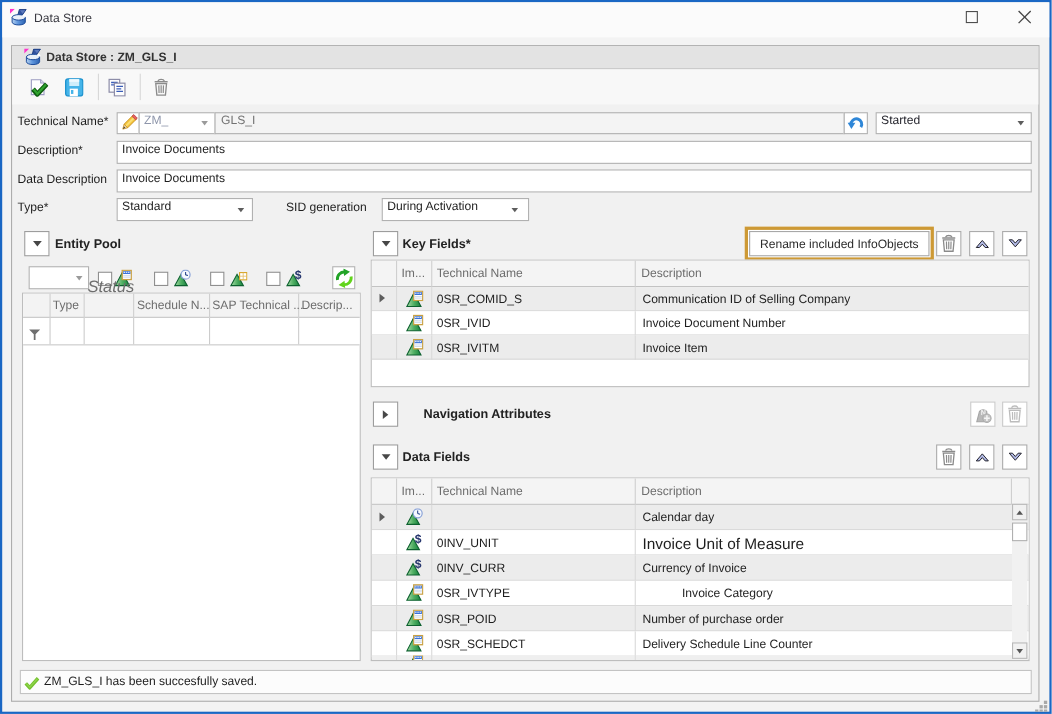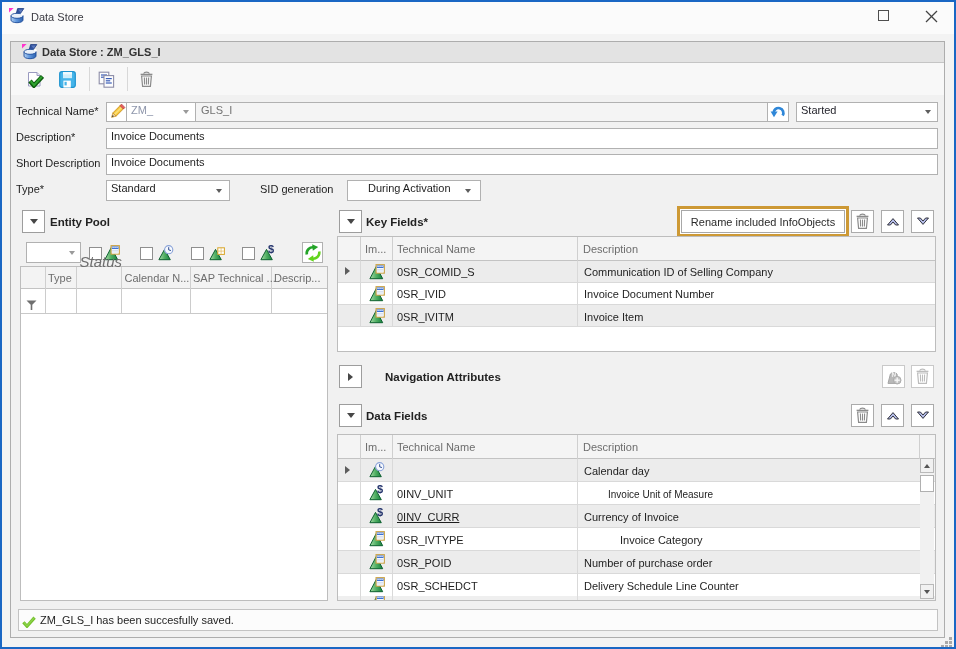--- a/index.html
+++ b/index.html
@@ -74,21 +74,21 @@
 <div style="position:absolute;left:138px;top:71px;width:17px;height:17px;"><svg width="17" height="17" viewBox="0 0 17 17" style="">
           <path d="M5.6,2.6 a3,2 0 0 1 5.8,0" fill="none" stroke="#8b8b8b" stroke-width="1.2"></path>
           <line x1="2.6" y1="3.4" x2="14.4" y2="3.4" stroke="#8b8b8b" stroke-width="1.4"></line>
           <path d="M3.6,5 l1,10.4 h7.8 l1,-10.4 z" fill="none" stroke="#8b8b8b" stroke-width="1.2"></path>
           <line x1="6.4" y1="6.6" x2="6.6" y2="13.6" stroke="#8b8b8b" stroke-width="1.1"></line>
           <line x1="8.5" y1="6.6" x2="8.5" y2="13.6" stroke="#8b8b8b" stroke-width="1.1"></line>
           <line x1="10.6" y1="6.6" x2="10.4" y2="13.6" stroke="#8b8b8b" stroke-width="1.1"></line>
         </svg></div>
 <div style="position:absolute;left:16px;top:111px;transform:translateY(-50%);white-space:nowrap;font-size:11px;color:#1e1e1e;">Technical Name*</div>
 <div style="position:absolute;left:16px;top:136.5px;transform:translateY(-50%);white-space:nowrap;font-size:11px;color:#1e1e1e;">Description*</div>
-<div style="position:absolute;left:16px;top:163px;transform:translateY(-50%);white-space:nowrap;font-size:11px;color:#1e1e1e;">Short Description</div>
+<div style="position:absolute;left:16px;top:163px;transform:translateY(-50%);white-space:nowrap;font-size:11px;color:#1e1e1e;">Data Description</div>
 <div style="position:absolute;left:16px;top:188.5px;transform:translateY(-50%);white-space:nowrap;font-size:11px;color:#1e1e1e;">Type*</div>
 <div style="position:absolute;left:106px;top:102px;width:21px;height:20px;background:#fff;border:1px solid #b1b1b1;display:flex;align-items:center;justify-content:center;">
         <svg width="18" height="18" viewBox="0 0 18 18" style="">
           <g transform="rotate(45 9 9)">
             <rect x="6.7" y="1.2" width="4.6" height="11.4" fill="#f5c73d" stroke="#c98f1f" stroke-width="0.8"></rect>
             <rect x="8.2" y="1.2" width="1.6" height="11.4" fill="#fbe07a"></rect>
             <rect x="6.7" y="0.2" width="4.6" height="2.2" fill="#e86060" stroke="#b84040" stroke-width="0.7"></rect>
             <polygon points="6.7,12.6 11.3,12.6 9,16.6" fill="#efd7a8" stroke="#c98f1f" stroke-width="0.7"></polygon>
             <polygon points="8.2,14.2 9.8,14.2 9,16.6" fill="#3a3a3a"></polygon>
           </g>
@@ -116,21 +116,21 @@
 <div style="position:absolute;left:111px;top:135.5px;transform:translateY(-50%);white-space:nowrap;font-size:11px;color:#1e1e1e;">Invoice Documents</div>
 <div style="position:absolute;left:106px;top:154px;width:832px;height:21px;background:#fff;border:1px solid #b1b1b1;"></div>
 <div style="position:absolute;left:111px;top:161.5px;transform:translateY(-50%);white-space:nowrap;font-size:11px;color:#1e1e1e;">Invoice Documents</div>
 <div style="position:absolute;left:106px;top:180px;width:124px;height:21px;background:#fff;border:1px solid #b1b1b1;"></div>
 <div style="position:absolute;left:111px;top:188px;transform:translateY(-50%);white-space:nowrap;font-size:11px;color:#1e1e1e;">Standard</div>
 <div style="position:absolute;left:216px;top:189px;width:8px;height:5px;">
         <span style="display:block;width:0;height:0;border-left:3.5px solid transparent;border-right:3.5px solid transparent;border-top:4px solid #5d5d5d;"></span>
       </div>
 <div style="position:absolute;left:260px;top:188.5px;transform:translateY(-50%);white-space:nowrap;font-size:11px;color:#1e1e1e;">SID generation</div>
 <div style="position:absolute;left:347px;top:180px;width:134px;height:21px;background:#fff;border:1px solid #b1b1b1;"></div>
-<div style="position:absolute;left:352px;top:188px;transform:translateY(-50%);white-space:nowrap;font-size:11px;color:#1e1e1e;margin-left:16px;">During Activation</div>
+<div style="position:absolute;left:352px;top:188px;transform:translateY(-50%);white-space:nowrap;font-size:11px;color:#1e1e1e;">During Activation</div>
 <div style="position:absolute;left:465px;top:189px;width:8px;height:5px;">
         <span style="display:block;width:0;height:0;border-left:3.5px solid transparent;border-right:3.5px solid transparent;border-top:4px solid #5d5d5d;"></span>
       </div>
 <div style="position:absolute;left:22px;top:210px;width:23px;height:23px;background:#fff;border:1px solid #9d9d9d;display:flex;align-items:center;justify-content:center;">
         <span style="display:block;width:0;height:0;border-left:4.0px solid transparent;border-right:4.0px solid transparent;border-top:5px solid #474747;"></span>
       </div>
 <div style="position:absolute;left:50px;top:222px;transform:translateY(-50%);white-space:nowrap;font-size:11.5px;font-weight:bold;color:#222;">Entity Pool</div>
 <div style="position:absolute;left:26px;top:242px;width:55px;height:21px;background:#fff;border:1px solid #b1b1b1;"></div>
 <div style="position:absolute;left:69px;top:251px;width:8px;height:5px;">
         <span style="display:block;width:0;height:0;border-left:3.5px solid transparent;border-right:3.5px solid transparent;border-top:4px solid #9a9a9a;"></span>
@@ -204,21 +204,21 @@
       </div>
 <div style="position:absolute;left:20px;top:266px;width:308px;height:335px;background:#fff;border:1px solid #bdbdbd;"></div>
 <div style="position:absolute;left:21px;top:267px;width:306px;height:22px;background:#f3f3f3;border-bottom:1px solid #c3c3c3;"></div>
 <div style="position:absolute;left:44.5px;top:267px;width:1px;height:22px;background:#cfcfcf;"></div>
 <div style="position:absolute;left:76px;top:267px;width:1px;height:22px;background:#cfcfcf;"></div>
 <div style="position:absolute;left:121px;top:267px;width:1px;height:22px;background:#cfcfcf;"></div>
 <div style="position:absolute;left:189.5px;top:267px;width:1px;height:22px;background:#cfcfcf;"></div>
 <div style="position:absolute;left:270.5px;top:267px;width:1px;height:22px;background:#cfcfcf;"></div>
 <div style="position:absolute;left:48px;top:278px;transform:translateY(-50%);white-space:nowrap;font-size:11px;color:#6d6d6d;">Type</div>
 <div style="position:absolute;left:79.5px;top:261px;transform:translateY(-50%);white-space:nowrap;font-size:15px;color:#6d6d6d;font-style:italic;">Status</div>
-<div style="position:absolute;left:124.5px;top:278px;transform:translateY(-50%);white-space:nowrap;font-size:11px;color:#6d6d6d;">Calendar N...</div>
+<div style="position:absolute;left:124.5px;top:278px;transform:translateY(-50%);white-space:nowrap;font-size:11px;color:#6d6d6d;">Schedule N...</div>
 <div style="position:absolute;left:193px;top:278px;transform:translateY(-50%);white-space:nowrap;font-size:11px;color:#6d6d6d;">SAP Technical ...</div>
 <div style="position:absolute;left:274px;top:278px;transform:translateY(-50%);white-space:nowrap;font-size:11px;color:#6d6d6d;">Descrip...</div>
 <div style="position:absolute;left:21px;top:289px;width:306px;height:25px;background:#fff;border-bottom:1px solid #c9c9c9;"></div>
 <div style="position:absolute;left:44.5px;top:289px;width:1px;height:24px;background:#cccccc;"></div>
 <div style="position:absolute;left:76px;top:289px;width:1px;height:24px;background:#cccccc;"></div>
 <div style="position:absolute;left:121px;top:289px;width:1px;height:24px;background:#cccccc;"></div>
 <div style="position:absolute;left:189.5px;top:289px;width:1px;height:24px;background:#cccccc;"></div>
 <div style="position:absolute;left:270.5px;top:289px;width:1px;height:24px;background:#cccccc;"></div>
 <div style="position:absolute;left:26px;top:297px;width:12px;height:11px;"><svg width="12" height="11" viewBox="0 0 12 11" style="">
           <polygon points="0.5,0.5 10.5,0.5 6.3,4.8 6.3,10 4.7,10 4.7,4.8" fill="#6f6f6f"></polygon>
@@ -419,37 +419,37 @@
             <linearGradient id="gg" x1="0" y1="0" x2="1" y2="0">
               <stop offset="0" stop-color="#a8dca8"></stop>
               <stop offset="0.5" stop-color="#4fae62"></stop>
               <stop offset="1" stop-color="#16813d"></stop>
             </linearGradient>
           </defs>
           <polygon points="0.9,14.7 12.3,14.7 6.5,4.4" fill="url(#gg)" stroke="#0d612f" stroke-width="1"></polygon>
           <text x="8" y="8.4" font-family="Liberation Sans, sans-serif" font-size="11" font-weight="bold" fill="#26366e">$</text>
         </svg></div>
 <div style="position:absolute;left:397px;top:493.5px;transform:translateY(-50%);white-space:nowrap;font-size:11px;color:#1e1e1e;">0INV_UNIT</div>
-<div style="position:absolute;left:584px;top:493.5px;transform:translateY(-50%);white-space:nowrap;font-size:10px;color:#1e1e1e;margin-left:24px;">Invoice Unit of Measure</div>
+<div style="position:absolute;left:584px;top:493.5px;transform:translateY(-50%);white-space:nowrap;font-size:14px;color:#1e1e1e;">Invoice Unit of Measure</div>
 <div style="position:absolute;left:338px;top:504.5px;width:597px;height:23px;background:#ececec;border-bottom:1px solid #d9d9d9;"></div>
 <div style="position:absolute;left:360px;top:504.5px;width:1px;height:23.0px;background:#d9d9d9;"></div>
 <div style="position:absolute;left:392px;top:504.5px;width:1px;height:23.0px;background:#d9d9d9;"></div>
 <div style="position:absolute;left:577px;top:504.5px;width:1px;height:23.0px;background:#d9d9d9;"></div>
 <div style="position:absolute;left:369px;top:507.5px;width:16px;height:16px;"><svg width="16" height="16" viewBox="0 0 16 16" style="">
           <defs>
             <linearGradient id="gg" x1="0" y1="0" x2="1" y2="0">
               <stop offset="0" stop-color="#a8dca8"></stop>
               <stop offset="0.5" stop-color="#4fae62"></stop>
               <stop offset="1" stop-color="#16813d"></stop>
             </linearGradient>
           </defs>
           <polygon points="0.9,14.7 12.3,14.7 6.5,4.4" fill="url(#gg)" stroke="#0d612f" stroke-width="1"></polygon>
           <text x="8" y="8.4" font-family="Liberation Sans, sans-serif" font-size="11" font-weight="bold" fill="#26366e">$</text>
         </svg></div>
-<div style="position:absolute;left:397px;top:516.5px;transform:translateY(-50%);white-space:nowrap;font-size:11px;color:#1e1e1e;text-decoration:underline;">0INV_CURR</div>
+<div style="position:absolute;left:397px;top:516.5px;transform:translateY(-50%);white-space:nowrap;font-size:11px;color:#1e1e1e;">0INV_CURR</div>
 <div style="position:absolute;left:584px;top:516.5px;transform:translateY(-50%);white-space:nowrap;font-size:11px;color:#1e1e1e;">Currency of Invoice</div>
 <div style="position:absolute;left:338px;top:527.5px;width:597px;height:23px;background:#ffffff;border-bottom:1px solid #d9d9d9;"></div>
 <div style="position:absolute;left:360px;top:527.5px;width:1px;height:23.0px;background:#d9d9d9;"></div>
 <div style="position:absolute;left:392px;top:527.5px;width:1px;height:23.0px;background:#d9d9d9;"></div>
 <div style="position:absolute;left:577px;top:527.5px;width:1px;height:23.0px;background:#d9d9d9;"></div>
 <div style="position:absolute;left:369px;top:530.5px;width:16px;height:16px;"><svg width="16" height="16" viewBox="0 0 16 16" style="">
           <defs>
             <linearGradient id="gg" x1="0" y1="0" x2="1" y2="0">
               <stop offset="0" stop-color="#a8dca8"></stop>
               <stop offset="0.5" stop-color="#4fae62"></stop>

